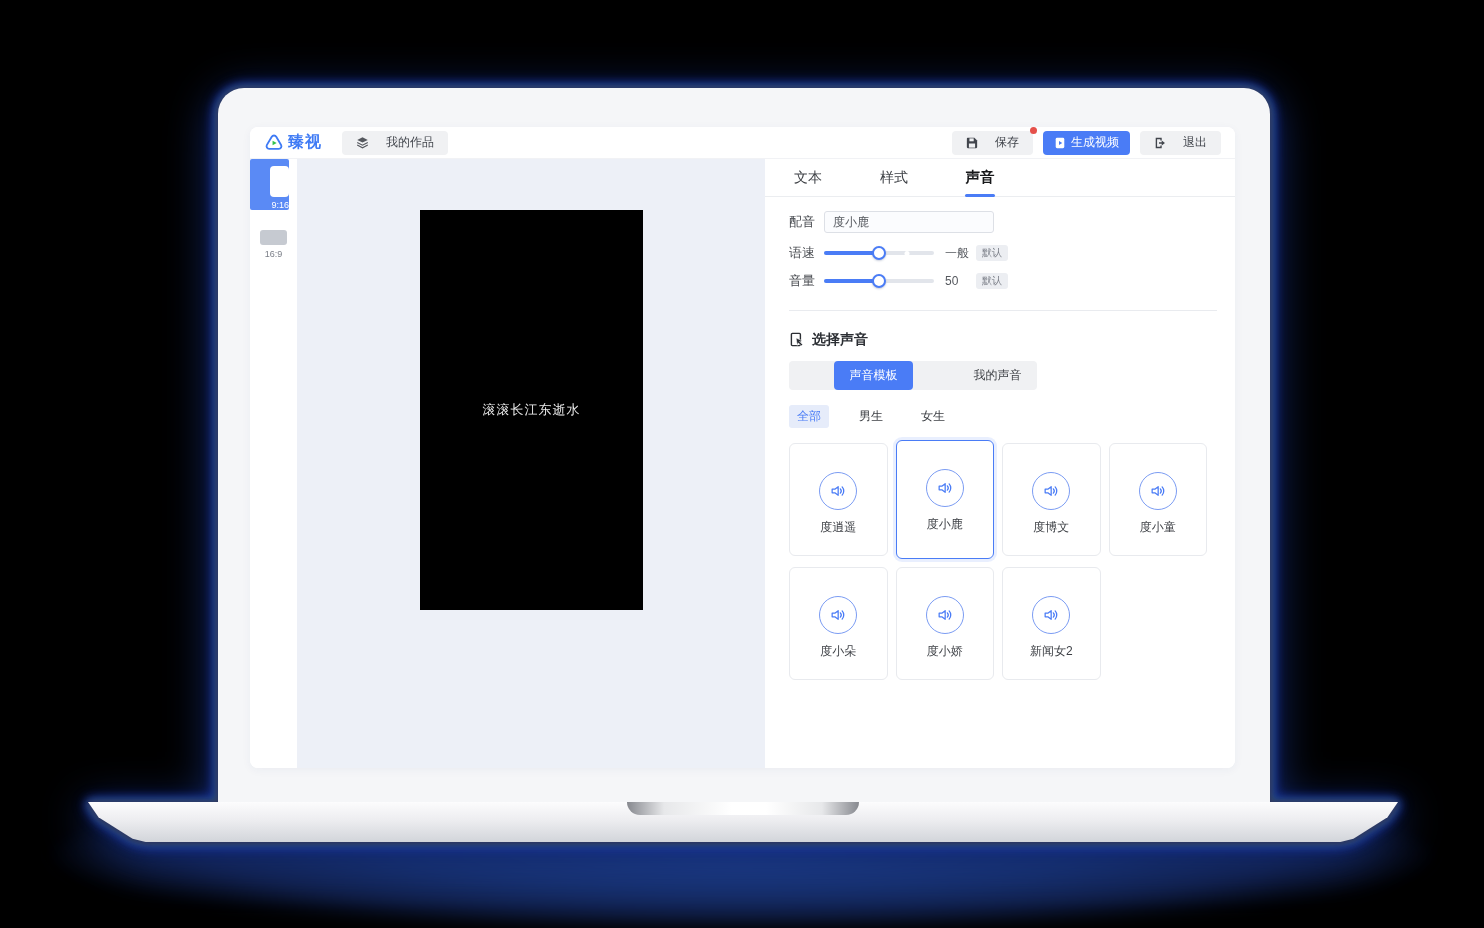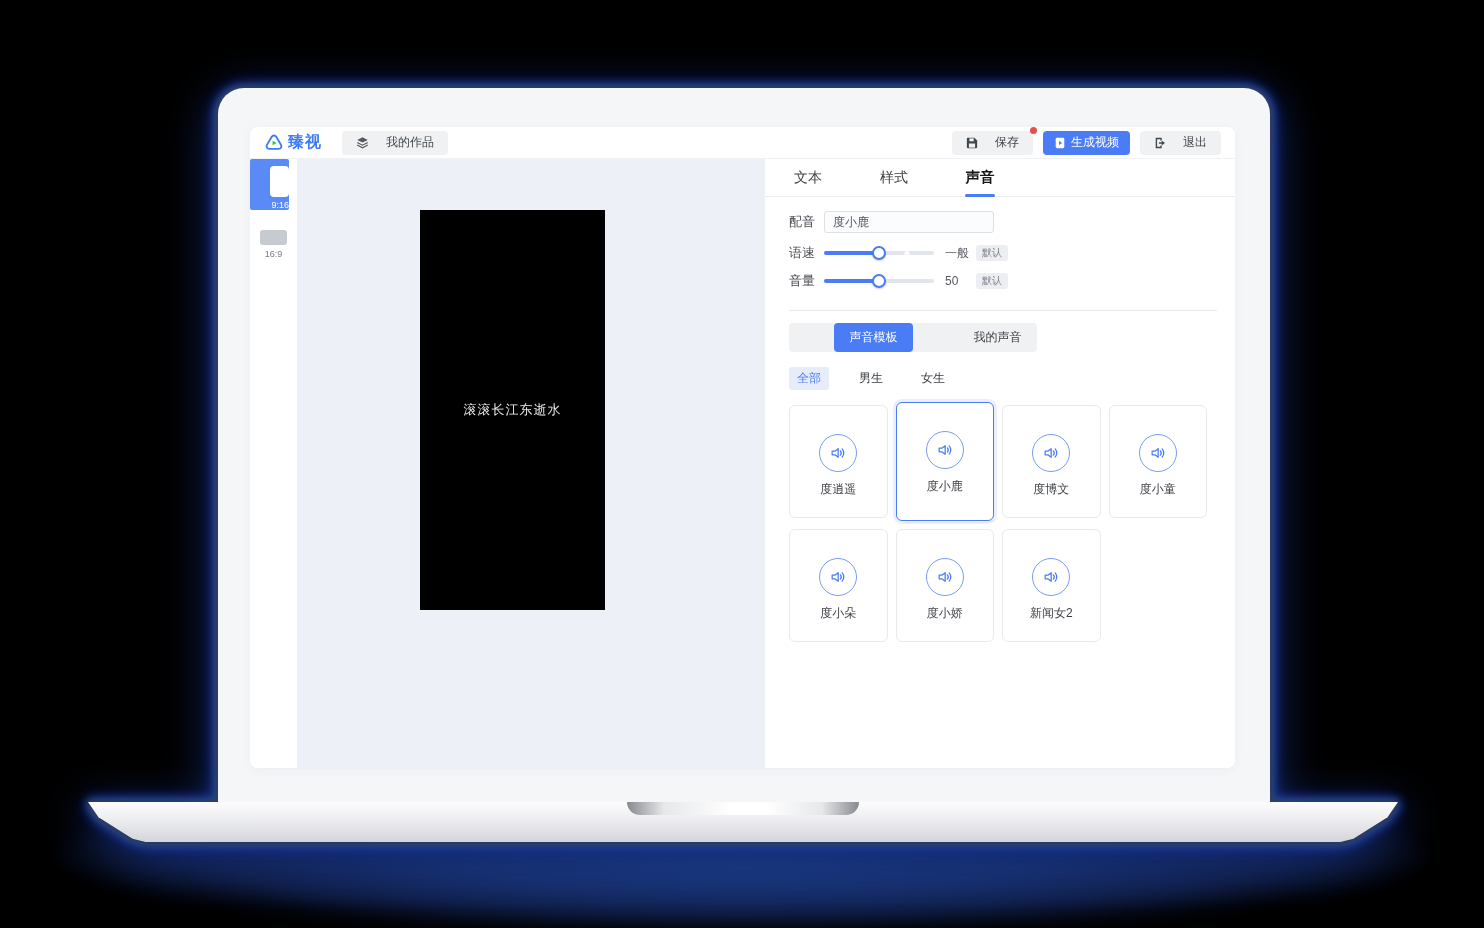--- a/index.html
+++ b/index.html
@@ -54,21 +54,21 @@
   .ratio-sel { width:39px; height:51px; background:#5a8af5; border-radius:2px;
     display:flex; flex-direction:column; align-items:flex-end; padding-top:7px; cursor:pointer; }
   .ratio-sel .mini-v { width:19px; height:31px; background:#fff; border-radius:4px; }
   .ratio-sel .rlabel { color:#fff; font-size:9px; margin-top:3px; }
   .ratio-alt { margin-top:20px; display:flex; flex-direction:column; align-items:center; cursor:pointer; }
   .ratio-alt .mini-h { width:27px; height:15px; background:#c6cad1; border-radius:3px; }
   .ratio-alt .rlabel { color:#7a7e87; font-size:9px; margin-top:4px; }
 
   
   .canvas { flex:none; width:468px; background:#edf0f7; position:relative; }
-  .phone-preview { position:absolute; left:123px; top:51px; width:185px; height:400px;
+  .phone-preview { position:absolute; left:123px; top:51px; width:223px; height:400px;
     background:#000; display:flex; align-items:center; justify-content:center; }
   .caption { color:#ececec; font-size:13px; letter-spacing:1px; }
 
   
   .panel { flex:none; width:470px; background:#fff; }
   .tabs { position:relative; height:38px; display:flex; border-bottom:1px solid #ebedf0; }
   .tab { width:86px; display:flex; align-items:center; justify-content:center;
     font-size:14px; color:#3c3f44; cursor:pointer; position:relative; }
   .tab.active { font-weight:bold; color:#17181a; font-size:14.5px; }
   .tab.active::after { content:""; position:absolute; bottom:-1px; left:calc(50% - 15px);
@@ -228,20 +228,27 @@
                 <div class="slider">
                   <div class="slider-fill" style="width: 50%;"></div>
                   <div class="slider-handle" style="left: 50%;"></div>
                 </div>
                 <span class="slider-value">50</span>
                 <button class="pill-default">默认</button>
               </div>
 
               <div class="divider"></div>
 
+              <div class="section-head sh2">
+                <svg width="16" height="16" viewBox="0 0 16 16">
+                  <rect x="2.4" y="1.4" width="9" height="12.2" rx="1" stroke="#2b2e33" stroke-width="1.4" fill="none"></rect>
+                  <path d="M7 6 L13.2 8.6 L10.6 9.6 L13.6 12.6 L12.3 13.9 L9.3 10.9 L8.3 13.4 Z" fill="#2b2e33" stroke="#ffffff" stroke-width="0.6"></path>
+                </svg>
+                <span>选择声音</span>
+              </div>
 
               <div class="segments">
                 <div class="segment active">声音模板</div>
                 <div class="segment">我的声音</div>
               </div>
 
               <div class="filters">
                 <div class="filter active">全部</div>
                 <div class="filter">男生</div>
                 <div class="filter">女生</div>

